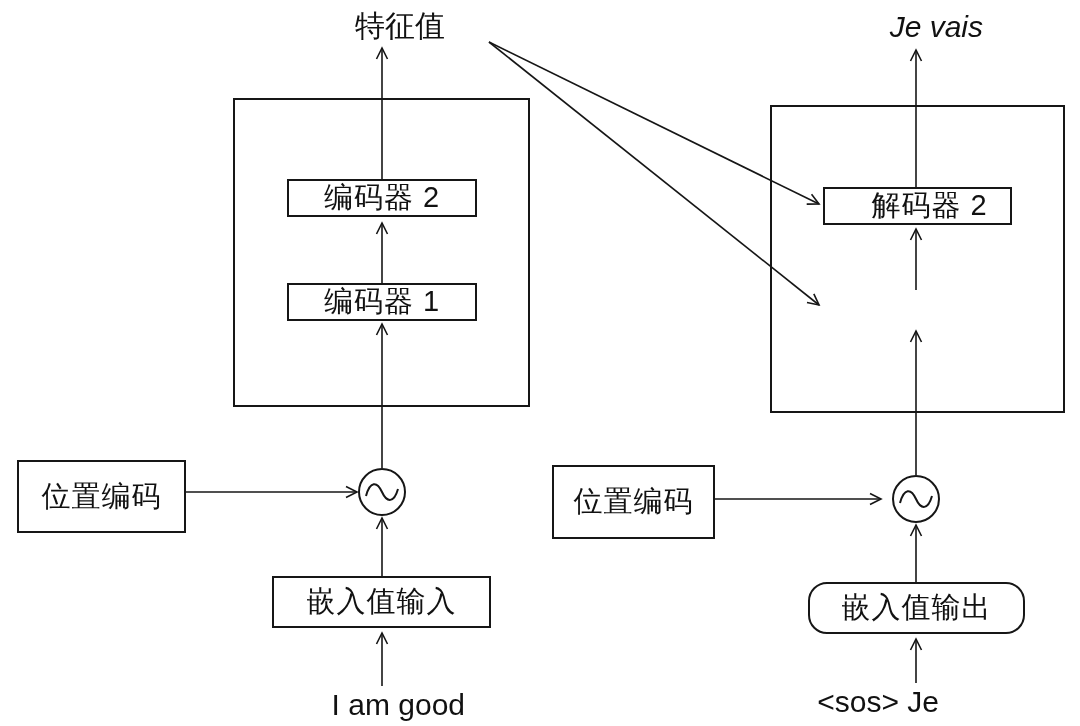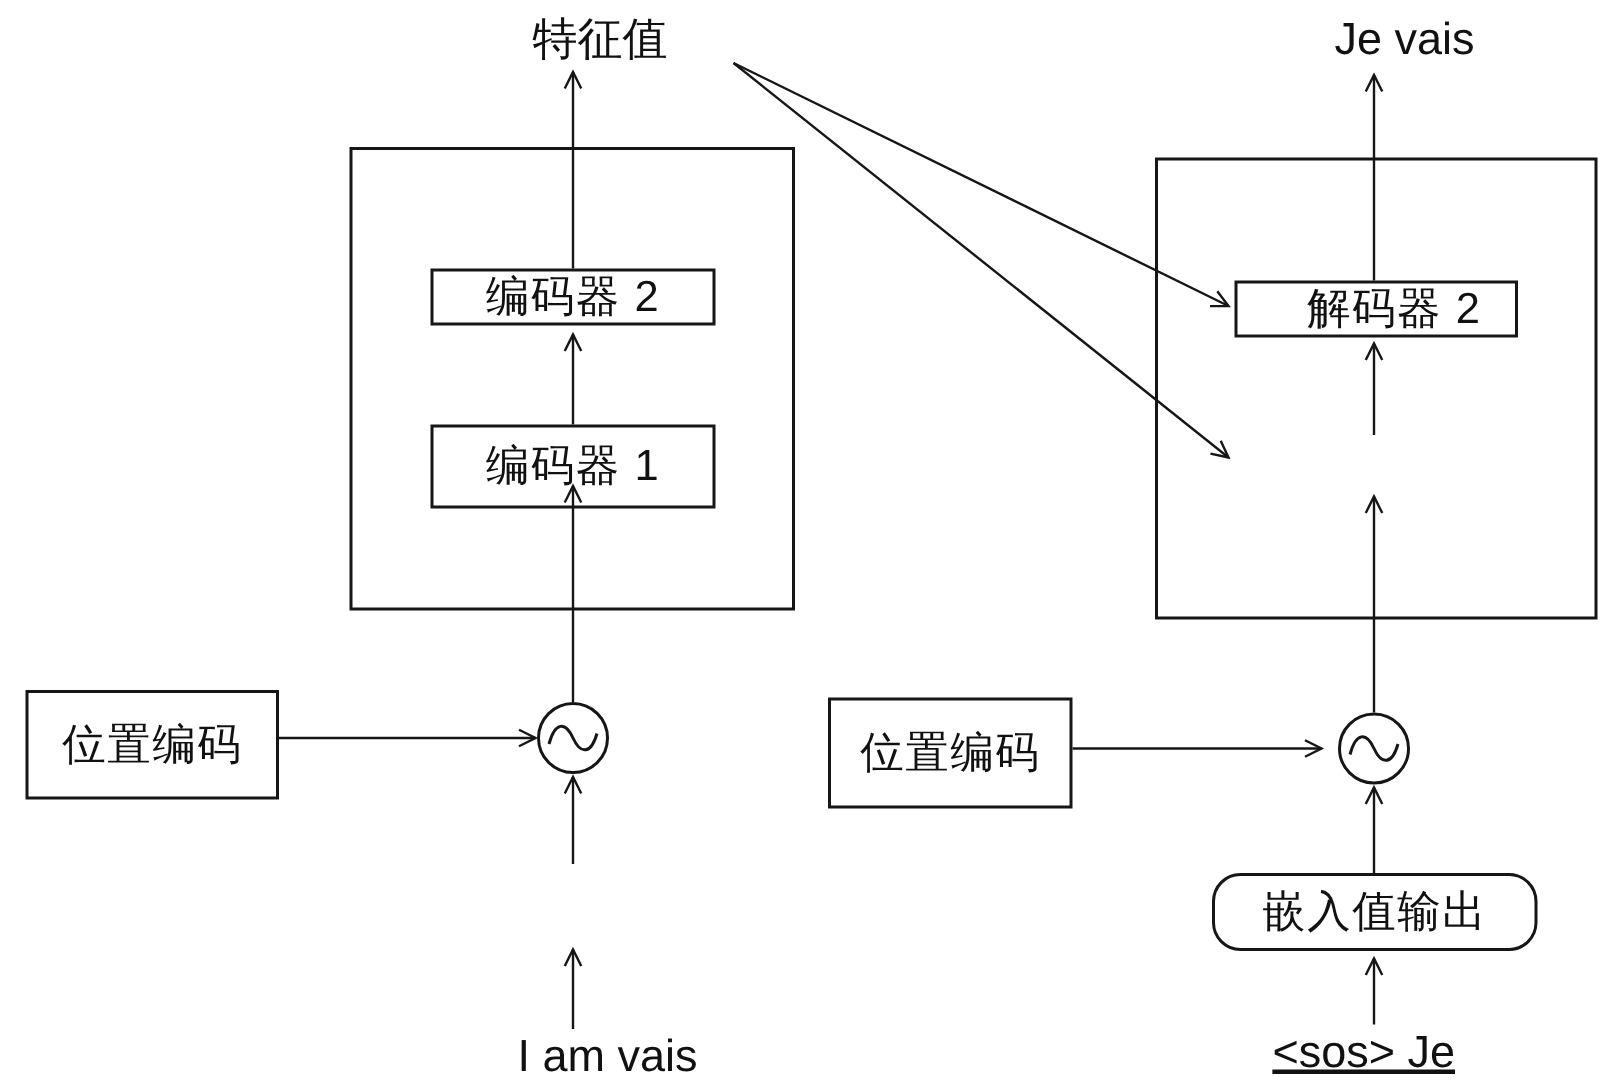--- a/index.html
+++ b/index.html
@@ -45,31 +45,31 @@
     position: absolute;
     font-size: 30px;
     text-align: right;
     white-space: nowrap;
     z-index: 2;
   }
   
   #encoder-region   { left: 233px; top:  98px; width: 297px; height: 309px; }
   #decoder-region   { left: 770px; top: 105px; width: 295px; height: 308px; }
   #encoder-2-box    { left: 287px; top: 179px; width: 190px; height: 38px; }
-  #encoder-1-box    { left: 287px; top: 283px; width: 190px; height: 56px; }
+  #encoder-1-box    { left: 287px; top: 283px; width: 190px; height: 38px; }
   #decoder-2-box    { left: 823px; top: 187px; width: 189px; height: 38px; padding-left: 24px; }
   #decoder-1-box    { left: 823px; top: 290px; width: 189px; height: 38px; }
   #pos-enc-left-box { left:  17px; top: 460px; width: 169px; height: 73px; }
   #pos-enc-right-box{ left: 552px; top: 465px; width: 163px; height: 74px; }
   #embed-input-box  { left: 272px; top: 576px; width: 219px; height: 52px; }
   #embed-output-box { left: 808px; top: 582px; width: 217px; height: 52px; border-radius: 19px; }
   #feature-output-label    { left: 315px; top:   6px; width: 130px; }
-  #prediction-output-label { left: 848px; top:  10px; width: 135px; }
+  #prediction-output-label { left: 848px; top:  10px; width: 135px; font-style: italic; }
   #encoder-input-label     { left: 300px; top: 688px; width: 165px; }
-  #decoder-input-label     { left: 805px; top: 685px; width: 165px; text-decoration: underline; }
+  #decoder-input-label     { left: 774px; top: 685px; width: 165px; }
 </style>
 </head>
 <body>
 
 <div class="canvas">
 
   <svg class="wires" viewBox="0 0 1080 726">
     <defs>
       <marker id="arrowhead" markerWidth="18" markerHeight="16" refX="13" refY="7" orient="auto" markerUnits="userSpaceOnUse">
         <path d="M2,1.5 L13,7 L2,12.5" fill="none" stroke="#161616" stroke-width="1.6"></path>
@@ -120,22 +120,25 @@
     <span class="box-label">解码器 2</span>
   </div>
 
   <div class="box" id="pos-enc-left-box">
     <span class="box-label">位置编码</span>
   </div>
   <div class="box" id="pos-enc-right-box">
     <span class="box-label">位置编码</span>
   </div>
 
+  <div class="box" id="embed-input-box">
+    <span class="box-label">嵌入值输入</span>
+  </div>
   <div class="box" id="embed-output-box">
     <span class="box-label">嵌入值输出</span>
   </div>
 
   <div class="free-label" id="feature-output-label">特征值</div>
   <div class="free-label" id="prediction-output-label">Je vais</div>
-  <div class="free-label" id="encoder-input-label">I am vais</div>
+  <div class="free-label" id="encoder-input-label">I am good</div>
   <div class="free-label" id="decoder-input-label">&lt;sos&gt; Je</div>
 
 </div>
 
 </body></html>

